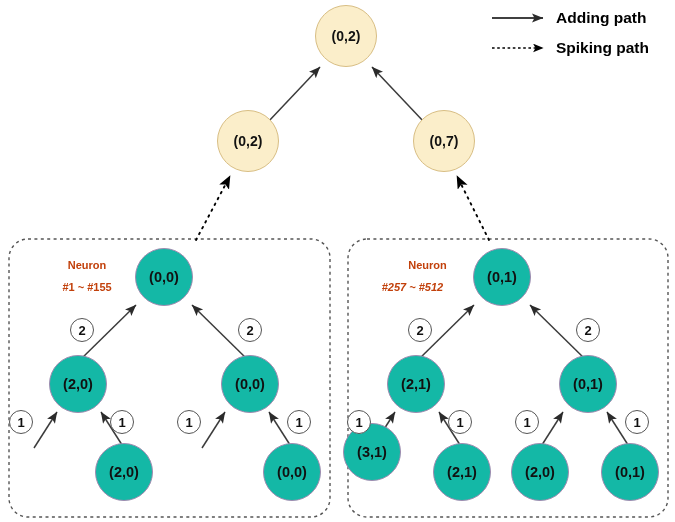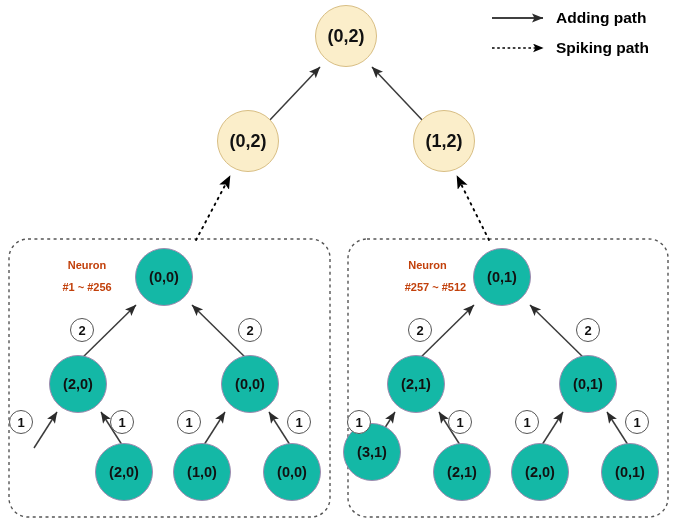--- a/index.html
+++ b/index.html
@@ -4,21 +4,21 @@
 <style>
   html,body{margin:0;padding:0;background:#ffffff;}
   body{width:675px;height:522px;overflow:hidden;
        font-family:"Liberation Sans","DejaVu Sans",sans-serif;}
   #stage{position:relative;width:675px;height:522px;background:#fff;}
   svg.layer{position:absolute;left:0;top:0;width:675px;height:522px;}
   .node{position:absolute;border-radius:50%;display:flex;align-items:center;
         justify-content:center;font-weight:bold;color:#111;box-sizing:border-box;}
   .node.purple{background:#14b8a6;border:1.6px solid #a08bb0;}
   .node.cream{background:#fbeeca;border:1.6px solid #d8be84;}
-  .node.big{width:62px;height:62px;font-size:18px;}
+  .node.big{width:62px;height:62px;font-size:14px;}
   .node.mid{width:58px;height:58px;font-size:14.5px;}
   .node.leaf{width:58px;height:58px;font-size:14.5px;}
   .wlabel{position:absolute;width:24px;height:24px;border-radius:50%;
           background:#fff;border:1.3px solid #555;display:flex;
           align-items:center;justify-content:center;font-size:13px;
           font-weight:600;color:#111;box-sizing:border-box;}
   .boxlabel{position:absolute;font-weight:bold;font-size:11px;color:#c2410c;
             line-height:1.25;text-align:center;white-space:pre;}
   .legtext{position:absolute;font-weight:bold;font-size:15.5px;color:#000;}
 </style>
@@ -62,42 +62,41 @@
 
     <line x1="492" y1="18" x2="543" y2="18" stroke="#000" stroke-width="1.5" marker-end="url(#ah)"></line>
     <line x1="492" y1="48" x2="543" y2="48" stroke="#000" stroke-width="1.5" stroke-dasharray="2.6,2.6" marker-end="url(#ahd)"></line>
   </svg>
 
   <div class="legtext" style="left:556px;top:39px;">Spiking path</div>
   <div class="legtext" style="left:556px;top:9px;">Adding path</div>
 
   <div class="node cream big" style="left:315px;top:5px;">(0,2)</div>
   <div class="node cream big" style="left:217px;top:110px;">(0,2)</div>
-  <div class="node cream big" style="left:413px;top:110px;">(1,2)</div>
+  <div class="node cream big" style="left:413px;top:110px;">(0,7)</div>
 
   <div class="boxlabel" style="left:27px;top:259px;width:120px;">Neuron</div>
-  <div class="boxlabel" style="left:27px;top:281px;width:120px;">#1 ~ #256</div>
+  <div class="boxlabel" style="left:27px;top:281px;width:120px;">#1 ~ #155</div>
 
   <div class="node purple mid" style="left:135px;top:248px;">(0,0)</div>
   <div class="node purple mid" style="left:49px;top:355px;">(2,0)</div>
   <div class="node purple mid" style="left:221px;top:355px;">(0,0)</div>
 
   <div class="node purple leaf" style="left:95px;top:443px;">(2,0)</div>
-  <div class="node purple leaf" style="left:173px;top:443px;">(1,0)</div>
   <div class="node purple leaf" style="left:263px;top:443px;">(0,0)</div>
 
   <div class="wlabel" style="left:70px;top:318px;">2</div>
   <div class="wlabel" style="left:238px;top:318px;">2</div>
   <div class="wlabel" style="left:9px;top:410px;">1</div>
   <div class="wlabel" style="left:110px;top:410px;">1</div>
   <div class="wlabel" style="left:177px;top:410px;">1</div>
   <div class="wlabel" style="left:287px;top:410px;">1</div>
 
   <div class="boxlabel" style="left:355px;top:259px;width:145px;">Neuron</div>
-  <div class="boxlabel" style="left:363px;top:281px;width:145px;">#257 ~ #512</div>
+  <div class="boxlabel" style="left:340px;top:281px;width:145px;font-style:italic;">#257 ~ #512</div>
 
   <div class="node purple mid" style="left:473px;top:248px;">(0,1)</div>
   <div class="node purple mid" style="left:387px;top:355px;">(2,1)</div>
   <div class="node purple mid" style="left:559px;top:355px;">(0,1)</div>
 
   <div class="node purple leaf" style="left:343px;top:423px;">(3,1)</div>
   <div class="node purple leaf" style="left:433px;top:443px;">(2,1)</div>
   <div class="node purple leaf" style="left:511px;top:443px;">(2,0)</div>
   <div class="node purple leaf" style="left:601px;top:443px;">(0,1)</div>
 

